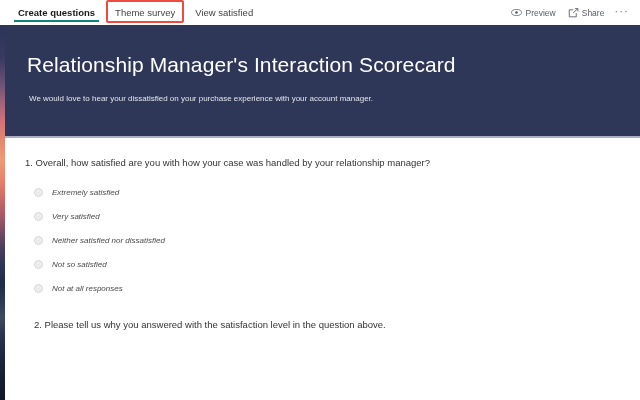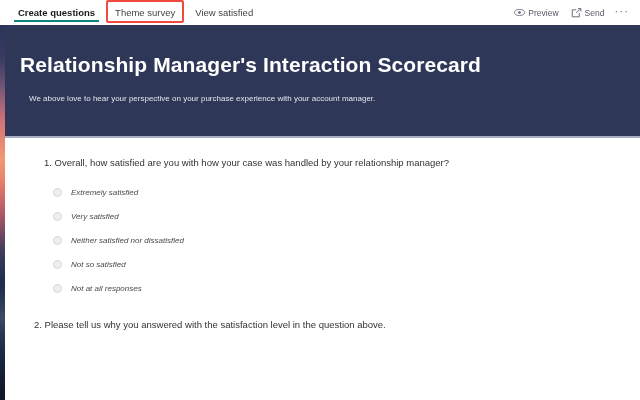--- a/index.html
+++ b/index.html
@@ -149,24 +149,24 @@
   .banner-underline {
     position: absolute;
     left: 5px;
     top: 136px;
     width: 635px;
     height: 2px;
     background: #a9aec4;
   }
   .banner-title {
     position: absolute;
-    left: 20px;
+    left: 27px;
     top: 53px;
     font-size: 21px;
-    font-weight: bold;
+    font-weight: normal;
     color: #ffffff;
     letter-spacing: 0.1px;
     white-space: nowrap;
   }
   .banner-subtitle {
     position: absolute;
     left: 29px;
     top: 94px;
     font-size: 8px;
     color: #e3e5ee;
@@ -179,21 +179,21 @@
     left: 5px;
     top: 138px;
     width: 635px;
     height: 262px;
     background: #ffffff;
   }
 
   .question {
     position: absolute;
   }
-  .q1 { left: 39px; top: 19px; }
+  .q1 { left: 20px; top: 19px; }
   .q2 { left: 29px; top: 181px; }
 
   .q-text {
     font-size: 9.5px;
     color: #333333;
     white-space: nowrap;
   }
   .q-num {
     color: #333333;
   }
@@ -259,33 +259,33 @@
 
 
       <div class="cmd">
         <span>
           <svg width="11" height="10" viewBox="0 0 13 12">
             <path d="M6.2 2.2H1.4v8.4h8.4V6.1" fill="none" stroke="#585a6b" stroke-width="1.05"></path>
             <path d="M6.0 6.0 11.6 0.8" fill="none" stroke="#585a6b" stroke-width="1.05"></path>
             <path d="M8.3 0.8h3.5v3.4" fill="none" stroke="#585a6b" stroke-width="1.05"></path>
           </svg>
         </span>
-        <span>Send</span>
+        <span>Share</span>
       </div>
 
       <div class="cmd-ellipsis">···</div>
     </div>
   </div>
 
   <div class="left-strip"></div>
 
   <div class="banner"></div>
   <div class="banner-underline"></div>
   <div class="banner-title">Relationship Manager's Interaction Scorecard</div>
-  <div class="banner-subtitle">We above love to hear your perspective on your purchase experience with your account manager.</div>
+  <div class="banner-subtitle">We would love to hear your dissatisfied on your purchase experience with your account manager.</div>
 
   <div class="form-body">
 
     <div class="question q1">
       <div class="q-text">
         <span class="q-num">1.</span>
         <span>Overall, how satisfied are you with how your case was handled by your relationship manager?</span>
       </div>
       <div class="options">
         <div class="option">

